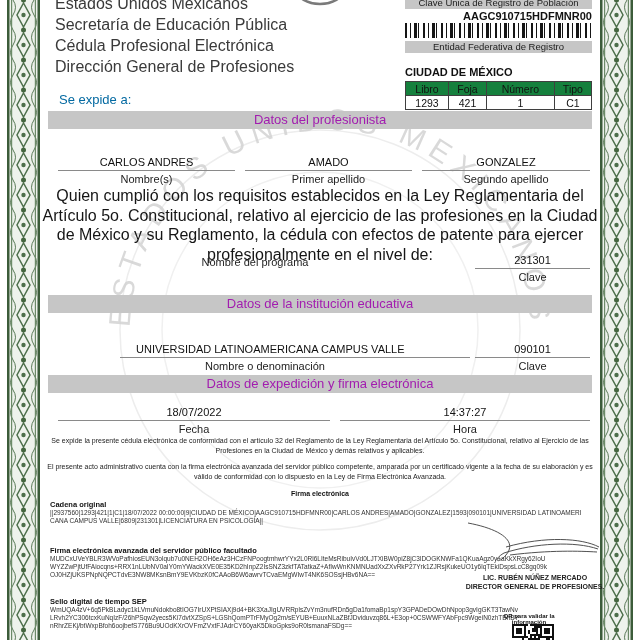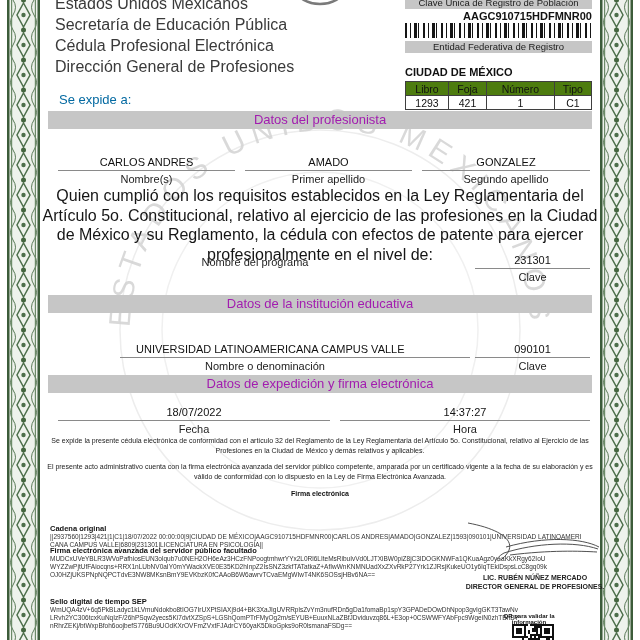--- a/index.html
+++ b/index.html
@@ -9,21 +9,21 @@
   
   .head-titles{position:absolute;left:55px;top:-7px;width:340px;font-size:16px;line-height:21px;color:#3a3a3a;}
   .head-right{position:absolute;left:405px;top:-3px;width:187px;}
   .gbar{background:#c6c6c6;font-size:9.5px;line-height:12px;height:12px;text-align:center;color:#1c1c1c;overflow:hidden;}
   .curp-val{font-size:11px;font-weight:bold;text-align:right;margin-top:1px;color:#111;}
   .barcode{margin-top:1px;height:15px;background-color:#fff;
     background-image:repeating-linear-gradient(90deg,#151515 0 2px,transparent 2px 5px,#151515 5px 6px,transparent 6px 9px,#151515 9px 12px,transparent 12px 13px,#151515 13px 14px,transparent 14px 18px);}
   .entity-val{font-size:11px;font-weight:bold;text-align:left;margin-top:13px;padding-right:3px;color:#111;}
   .regtable{width:100%;border-collapse:collapse;margin-top:3px;}
   .regtable td{border:1px solid #3f3f3f;text-align:center;font-size:10.5px;height:13px;padding:0;color:#111;}
-  .regtable .hd td{background:#4d7c0f;}
+  .regtable .hd td{background:#15803d;}
   
   .sec-bar{position:absolute;left:48px;width:544px;height:18px;background:#c6c6c6;
            text-align:center;font-size:13px;line-height:18px;color:#a21caf;}
   .se-expide{position:absolute;left:59px;top:92px;font-size:13px;color:#0369a1;}
   .frow{position:absolute;display:flex;justify-content:flex-end;}
   .fcol{text-align:center;}
   .fval{font-size:11px;color:#111;border-bottom:1px solid #8a8a8a;padding-bottom:2px;white-space:nowrap;line-height:12px;}
   .fval.left{text-align:left;padding-left:16px;}
   .flab{font-size:11px;margin-top:2px;color:#222;}
   .legal{position:absolute;left:40px;top:186px;width:560px;margin:0;font-size:16px;line-height:19.5px;
@@ -182,21 +182,21 @@
       <div class="fval">14:37:27</div>
       <div class="flab">Hora</div>
     </div>
   </div>
 
   <p class="fine" style="top:436px">Se expide la presente cédula electrónica de conformidad con el artículo 32 del Reglamento de la Ley Reglamentaria del Artículo 5o. Constitucional, relativo al Ejercicio de las Profesiones en la Ciudad de México y demás relativos y aplicables.</p>
   <p class="fine" style="top:462px">El presente acto administrativo cuenta con la firma electrónica avanzada del servidor público competente, amparada por un certificado vigente a la fecha de su elaboración y es válido de conformidad con lo dispuesto en la Ley de Firma Electrónica Avanzada.</p>
 
   <div class="esig-title">Firma electrónica</div>
 
-  <div class="abs" style="left:50px;top:524px;width:535px">
+  <div class="abs" style="left:50px;top:500px;width:535px">
     <div class="blk-label">Cadena original</div>
     <div class="blk-value">||2937560|1293|421|1|C1|18/07/2022 00:00:00|9|CIUDAD DE MÉXICO|AAGC910715HDFMNR00|CARLOS ANDRES|AMADO|GONZALEZ|1593|090101|UNIVERSIDAD LATINOAMERICANA CAMPUS VALLE|6809|231301|LICENCIATURA EN PSICOLOGÍA||</div>
   </div>
 
   <svg class="sig-svg" width="185" height="70">
     <g fill="none" stroke="#3d3d3d" stroke-width="0.9">
       <path d="M 28 18 C 60 24, 78 36, 66 50 C 58 60, 52 55, 64 48 C 95 38, 135 36, 158 44"></path>
       <path d="M 66 42 C 105 31, 142 33, 159 42"></path>
       <path d="M 70 50 C 110 45, 140 46, 157 47"></path>
     </g>

